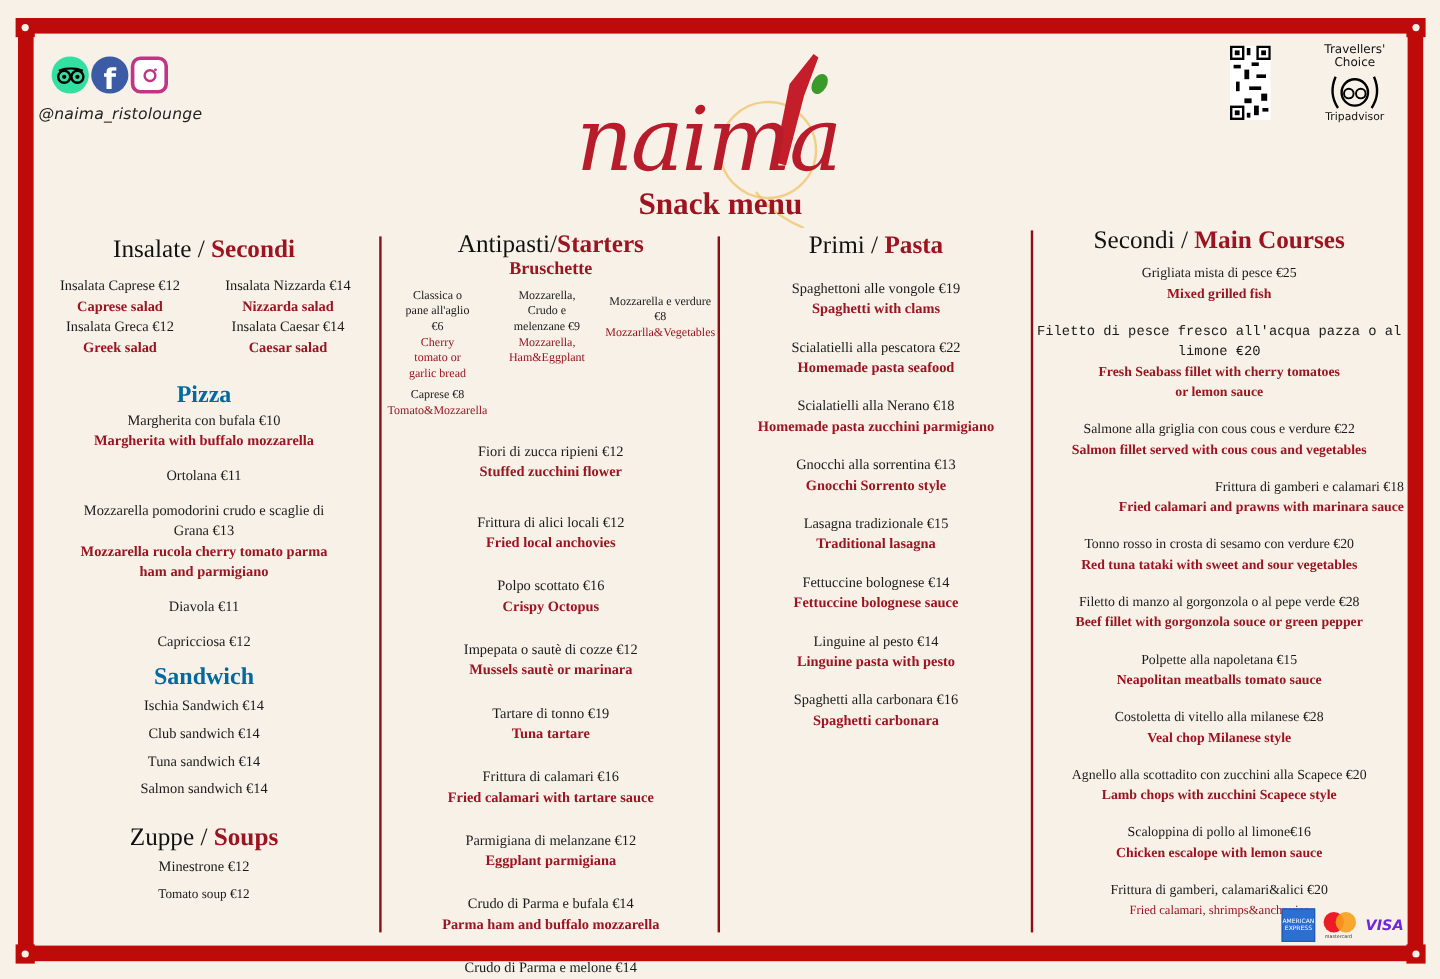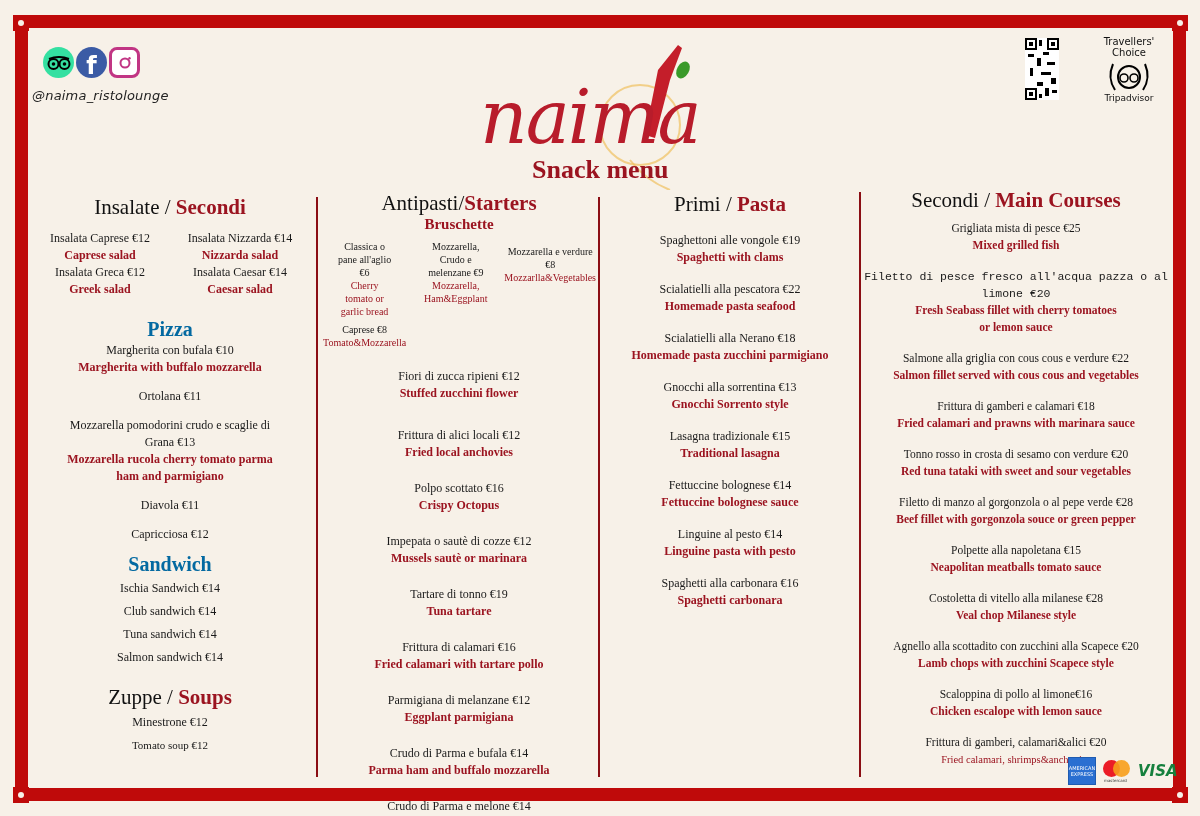--- a/index.html
+++ b/index.html
@@ -218,21 +218,21 @@
     <div class="item" style="margin-bottom:19px;">
         <div class="it-name">Impepata o sautè di cozze €12</div>
         <div class="en-name">Mussels sautè or marinara</div>
       </div>
     <div class="item" style="margin-bottom:19px;">
         <div class="it-name">Tartare di tonno €19</div>
         <div class="en-name">Tuna tartare</div>
       </div>
     <div class="item" style="margin-bottom:19px;">
         <div class="it-name">Frittura di calamari €16</div>
-        <div class="en-name">Fried calamari with tartare pollo</div>
+        <div class="en-name">Fried calamari with tartare sauce</div>
       </div>
     <div class="item" style="margin-bottom:19px;">
         <div class="it-name">Parmigiana di melanzane €12</div>
         <div class="en-name">Eggplant parmigiana</div>
       </div>
     <div class="item" style="margin-bottom:19px;">
         <div class="it-name">Crudo di Parma e bufala €14</div>
         <div class="en-name">Parma ham and buffalo mozzarella</div>
       </div>
     <div class="item">
@@ -292,21 +292,21 @@
         <div class="en-name" style="font-size:11.5px;">Mixed grilled fish</div>
       </div>
     <div class="item" style="margin-bottom:14px;">
         <div class="it-name" style="font-size:11.5px;font-family:Liberation Mono, monospace;">Filetto di pesce fresco all'acqua pazza o al limone €20</div>
         <div class="en-name" style="font-size:11.5px; padding:0 50px;">Fresh Seabass fillet with cherry tomatoes or lemon sauce</div>
       </div>
     <div class="item" style="margin-bottom:14px;">
         <div class="it-name" style="font-size:11.5px;">Salmone alla griglia con cous cous e verdure €22</div>
         <div class="en-name" style="font-size:11.5px;">Salmon fillet served with cous cous and vegetables</div>
       </div>
-    <div class="item" style="margin-bottom:14px;">
+    <div class="item" style="margin-bottom:14px;text-align:right;">
         <div class="it-name" style="font-size:11.5px;">Frittura di gamberi e calamari €18</div>
         <div class="en-name" style="font-size:11.5px;">Fried calamari and prawns with marinara sauce</div>
       </div>
     <div class="item" style="margin-bottom:14px;">
         <div class="it-name" style="font-size:11.5px;">Tonno rosso in crosta di sesamo con verdure €20</div>
         <div class="en-name" style="font-size:11.5px;">Red tuna tataki with sweet and sour vegetables</div>
       </div>
     <div class="item" style="margin-bottom:14px;">
         <div class="it-name" style="font-size:11.5px;">Filetto di manzo al gorgonzola o al pepe verde €28</div>
         <div class="en-name" style="font-size:11.5px;">Beef  fillet with gorgonzola souce or green pepper</div>
@@ -336,14 +336,14 @@
 
 <div class="pay">
   <div style="width:26px; height:26px; background:#2a6fd1; border:1px solid #1f5bb0; display:flex; align-items:center; justify-content:center;">
     <span style="color:#fff; font-size:5px; font-family:'DejaVu Sans',sans-serif; text-align:center; line-height:6px;">AMERICAN<br>EXPRESS</span>
   </div>
   <div style="position:relative; width:30px; height:26px;">
     <div style="position:absolute; left:1px; top:2px; width:17px; height:17px; border-radius:50%; background:#eb1c26;"></div>
     <div style="position:absolute; left:11px; top:2px; width:17px; height:17px; border-radius:50%; background:#f79e1b; opacity:0.9;"></div>
     <div style="position:absolute; left:2px; top:20px; font-size:4px; color:#333; font-family:'DejaVu Sans',sans-serif;">mastercard</div>
   </div>
-  <div style="font-family:'DejaVu Sans',sans-serif; font-weight:bold; font-style:italic; font-size:15px; color:#15803d;">VISA</div>
+  <div style="font-family:'DejaVu Sans',sans-serif; font-weight:bold; font-style:italic; font-size:12px; color:#6d28d9;">VISA</div>
 </div>
 
 </body></html>

